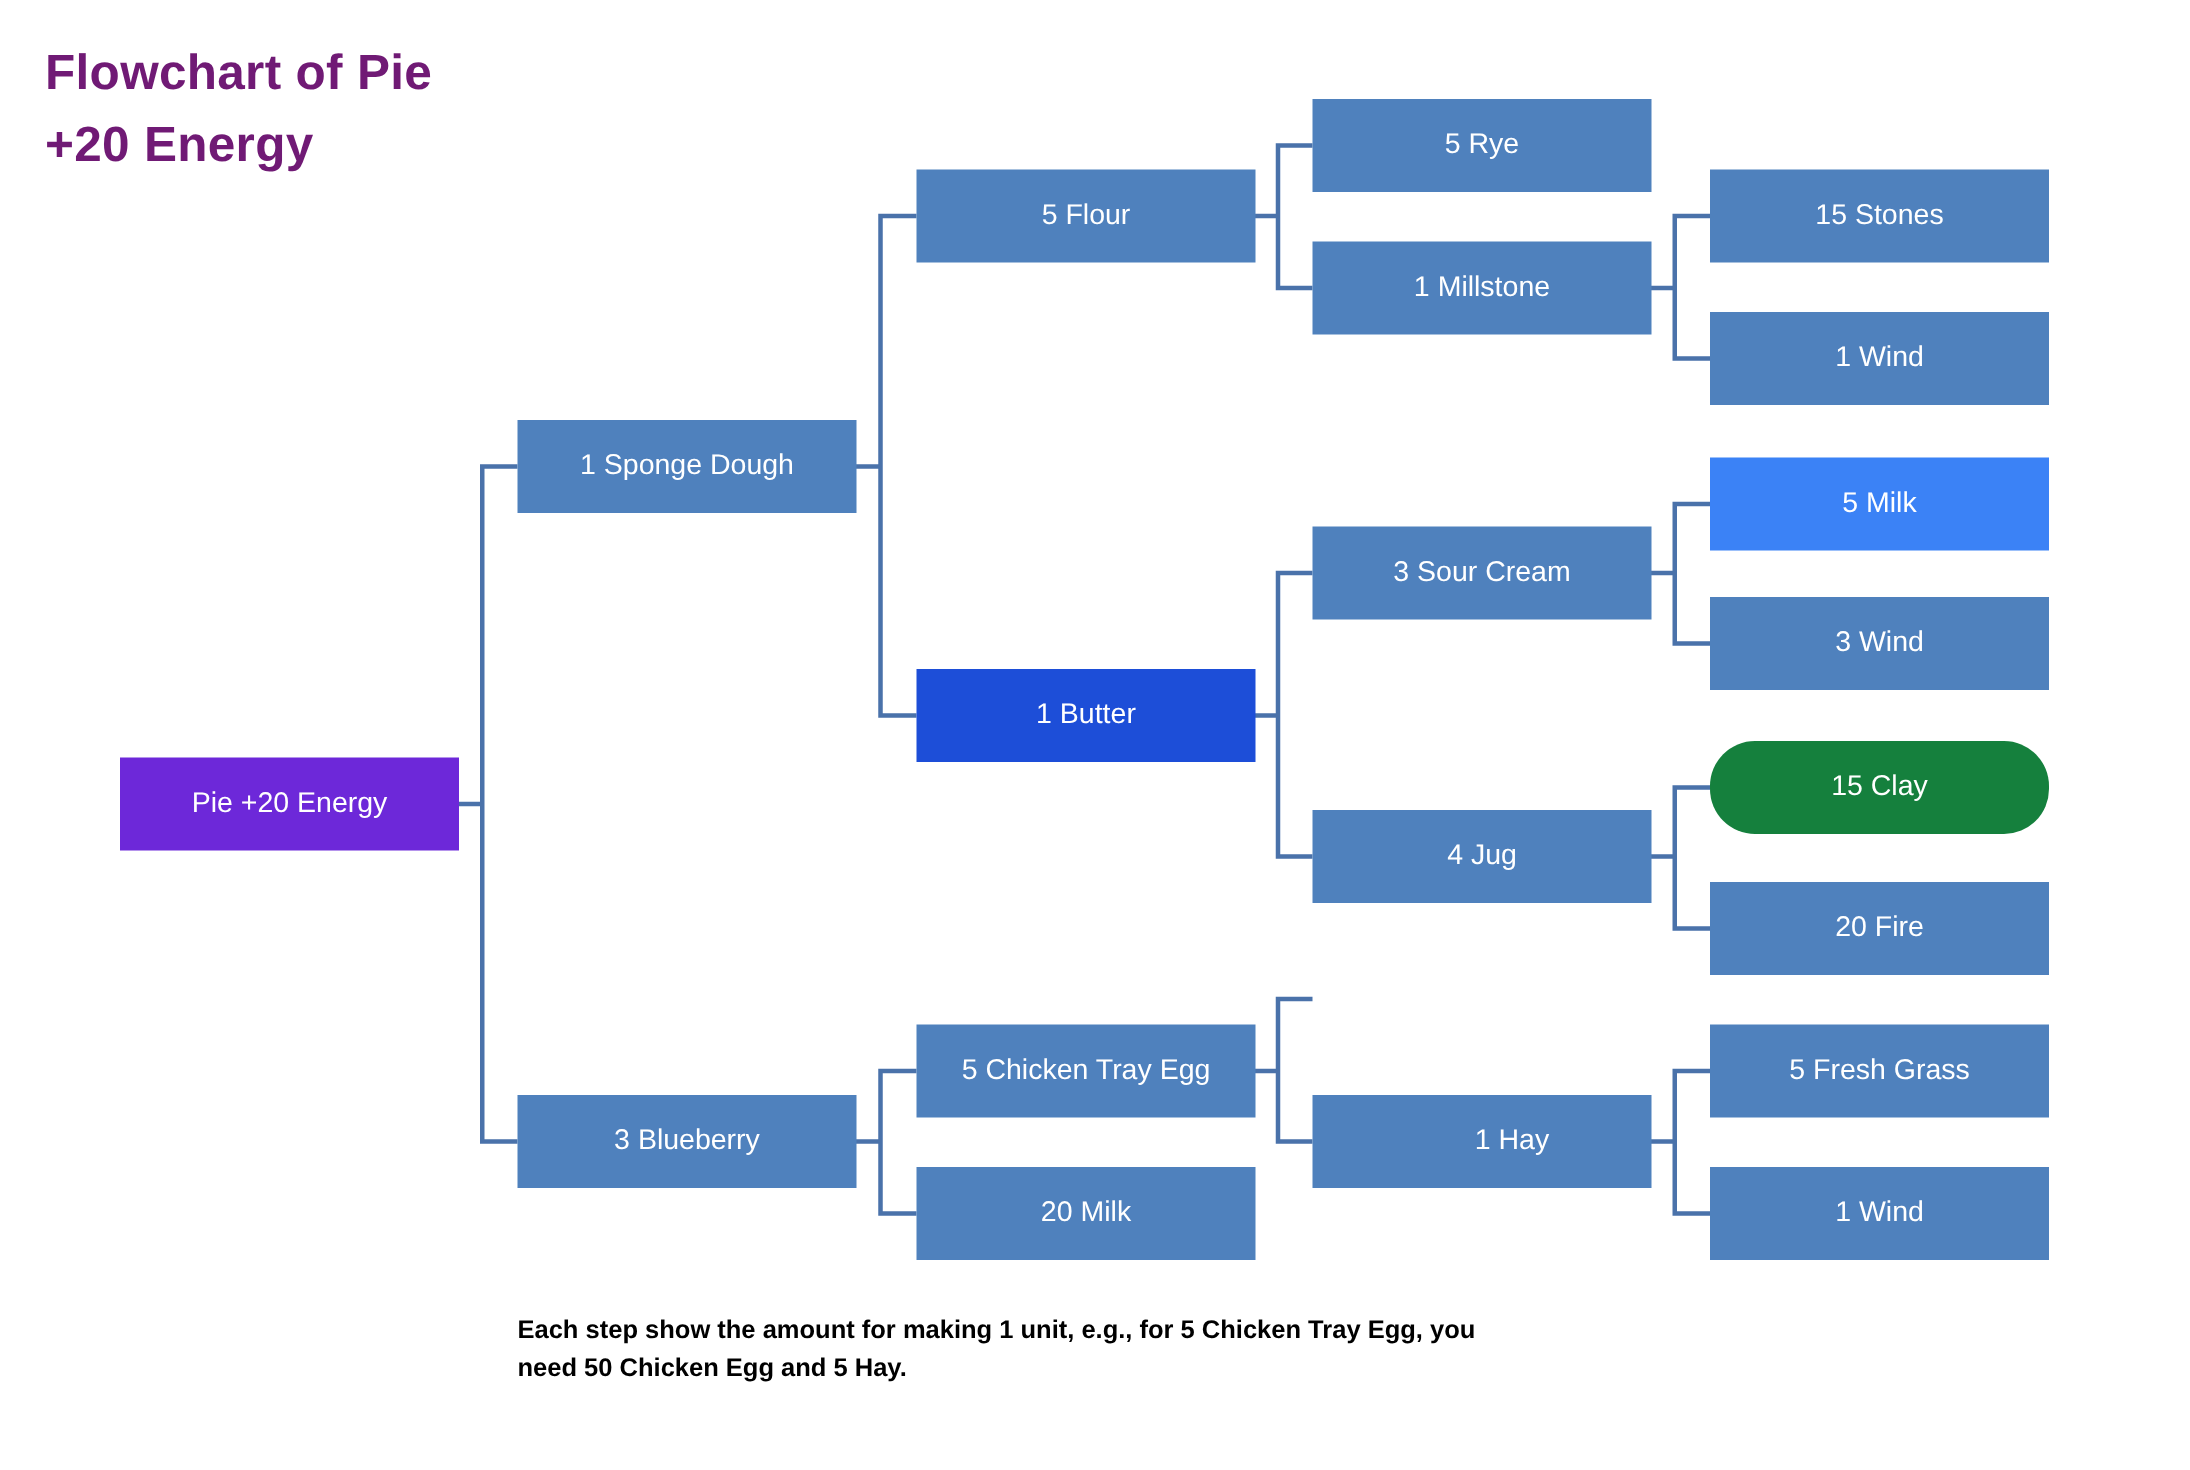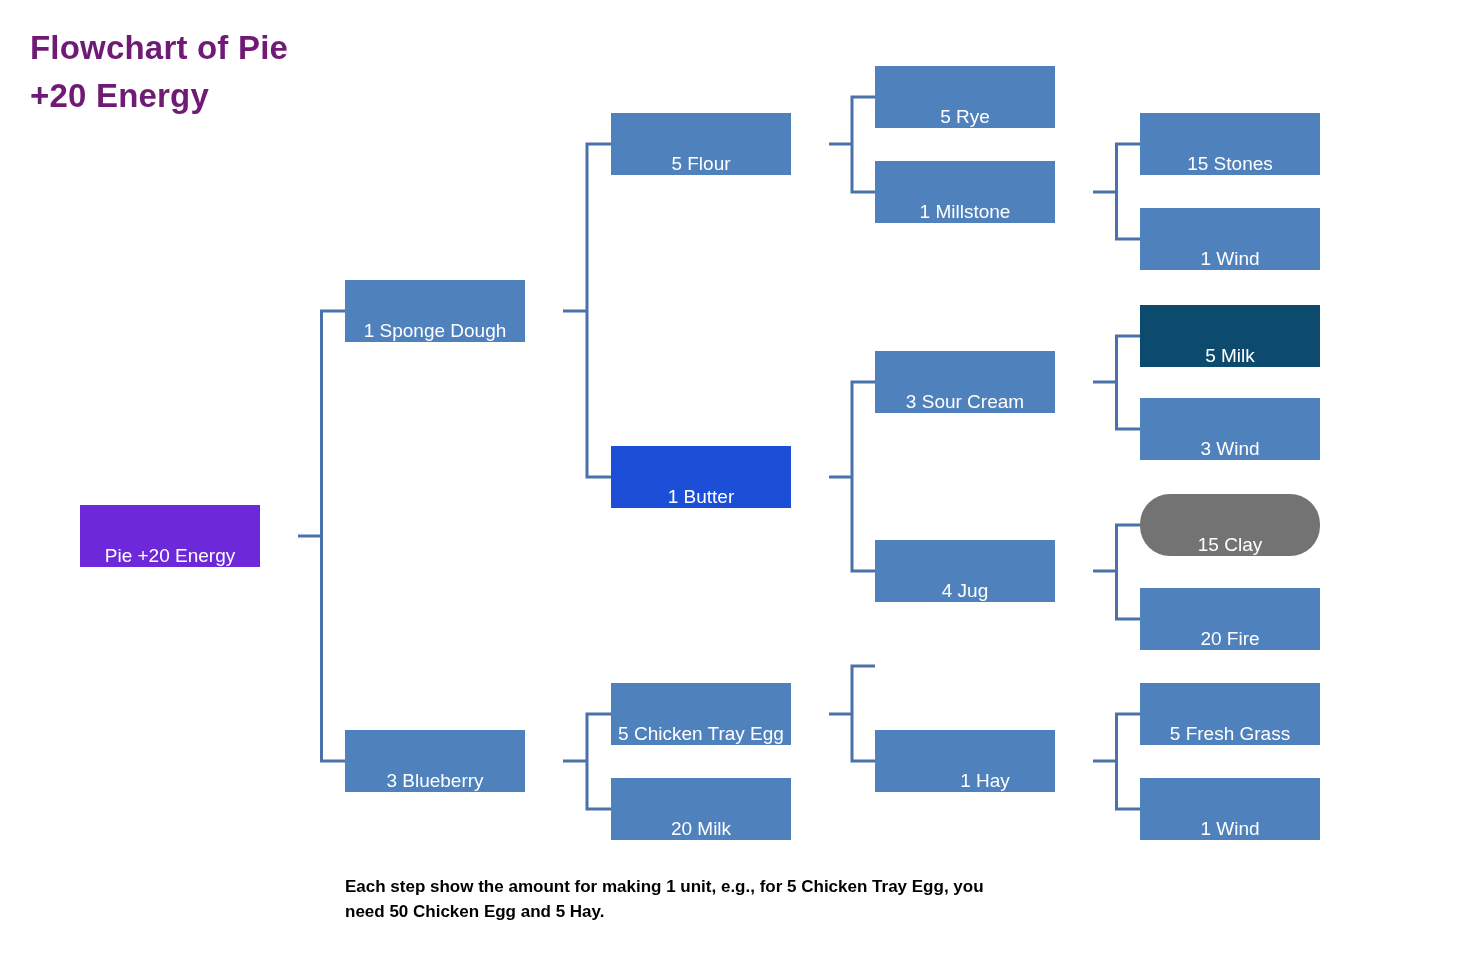--- a/index.html
+++ b/index.html
@@ -42,24 +42,24 @@
     height: 980px;
   }
   .connector-layer {
     position: absolute;
     left: 0;
     top: 0;
     pointer-events: none;
   }
   .node {
     position: absolute;
-    width: 180px;
+    width: 226px;
     height: 62px;
     display: flex;
-    align-items: flex-end;
+    align-items: center;
     justify-content: center;
     text-align: center;
     font-size: 19px;
     box-sizing: border-box;
   }
 </style>
 </head>
 <body>
 
 <div class="page">
@@ -109,27 +109,27 @@
       </div>
       <div class="node" style="left: 875px; top: 730px; background: rgb(79, 129, 189); color: rgb(255, 255, 255); padding-left: 40px;">
         <span>1 Hay</span>
       </div>
       <div class="node" style="left: 1140px; top: 113px; background: rgb(79, 129, 189); color: rgb(255, 255, 255);">
         <span>15 Stones</span>
       </div>
       <div class="node" style="left: 1140px; top: 208px; background: rgb(79, 129, 189); color: rgb(255, 255, 255);">
         <span>1 Wind</span>
       </div>
-      <div class="node" style="left: 1140px; top: 305px; background: #0c4a6e; color: rgb(255, 255, 255);">
+      <div class="node" style="left: 1140px; top: 305px; background: #3b82f6; color: rgb(255, 255, 255);">
         <span>5 Milk</span>
       </div>
       <div class="node" style="left: 1140px; top: 398px; background: rgb(79, 129, 189); color: rgb(255, 255, 255);">
         <span>3 Wind</span>
       </div>
-      <div class="node" style="left: 1140px; top: 494px; background: #737373; color: rgb(255, 255, 255); border-radius: 30px;">
+      <div class="node" style="left: 1140px; top: 494px; background: #15803d; color: rgb(255, 255, 255); border-radius: 30px;">
         <span>15 Clay</span>
       </div>
       <div class="node" style="left: 1140px; top: 588px; background: rgb(79, 129, 189); color: rgb(255, 255, 255);">
         <span>20 Fire</span>
       </div>
       <div class="node" style="left: 1140px; top: 683px; background: rgb(79, 129, 189); color: rgb(255, 255, 255);">
         <span>5 Fresh Grass</span>
       </div>
       <div class="node" style="left: 1140px; top: 778px; background: rgb(79, 129, 189); color: rgb(255, 255, 255);">
         <span>1 Wind</span>

